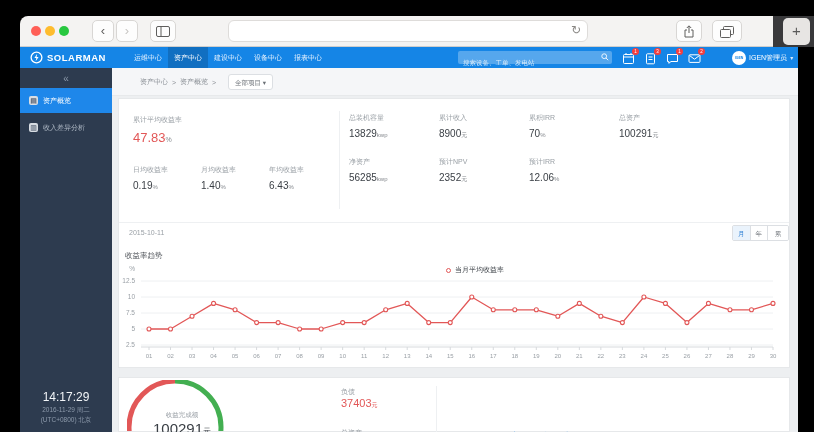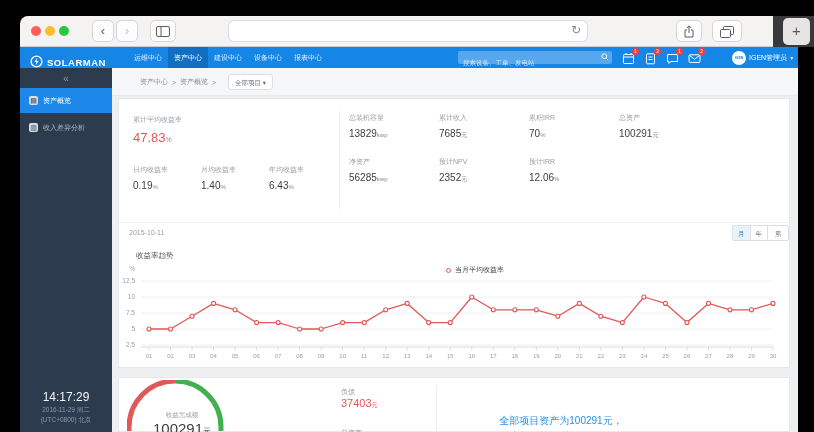--- a/index.html
+++ b/index.html
@@ -29,21 +29,21 @@
   .darkstrip { left:773px; top:16px; width:41px; height:31px; background:#39393b; }
   .newtab { left:10px; top:2px; width:27px; height:27px; background:#e7e5e3;
             border-radius:5px; color:#5a5a5a; font-size:15px; text-align:center;
             line-height:26px; }
 
   
   .content { left:20px; top:47px; width:778px; height:385px; background:#edeff1; }
 
   
   .nav { left:0; top:0; width:778px; height:21px; background:#1585e6; color:#fff; }
-  .brand { left:10px; top:0; height:21px; display:flex; align-items:flex-end; gap:4px; }
+  .brand { left:10px; top:0; height:21px; display:flex; align-items:center; gap:4px; }
   .brand-text { font-size:9.5px; font-weight:bold; letter-spacing:.5px; }
   .menu { left:108px; top:0; height:21px; display:flex; }
   .menu-item { font-size:7px; line-height:21px; padding:0 6px; color:#eaf4ff; }
   .menu-item.active { background:rgba(0,0,0,.16); color:#fff; }
   .nav-search { left:438px; top:4px; width:154px; height:13px;
                 background:rgba(255,255,255,.28); border-radius:2px; }
   .nav-search input { width:130px; height:13px; background:transparent; border:none;
                       outline:none; color:#fff; font-size:6.5px; padding-left:5px; }
   .nav-search input::placeholder { color:rgba(255,255,255,.8); }
   .mag { right:3px; top:2px; }
@@ -96,21 +96,21 @@
   .statgrid { left:230px; top:14px; display:grid; grid-template-columns:repeat(4,90px);
               row-gap:17px; }
   .hline { left:0; top:123px; width:670px; border-top:1px solid #eef0f2; }
   .date-text { left:10px; top:130px; font-size:7px; color:#9aa0a6; }
   .tabgroup { left:613px; top:126px; height:16px; display:flex;
               border:1px solid #dcdfe3; border-radius:2px; overflow:hidden; }
   .tab { font-size:6.5px; color:#6b7076; line-height:15px; text-align:center;
          background:#fff; border-left:1px solid #dcdfe3; padding:0 5px; }
   .tab:first-child { border-left:none; }
   .tab.active { background:#eaf3fc; color:#2b7fd4; }
-  .chart-title { left:17px; top:152px; font-size:7.5px; color:#54585e; }
+  .chart-title { left:6px; top:152px; font-size:7.5px; color:#54585e; }
   .legend { left:276px; top:166px; width:160px; display:flex; justify-content:center;
             align-items:center; gap:4px; font-size:7px; color:#3a3f45; }
   .legend-dot { width:5px; height:5px; border:1.2px solid #e25757; border-radius:50%; }
   #trend-chart { left:0; top:162px; }
 
   
   #donut-chart { left:8px; top:2px; }
   .donut-label { left:8px; top:33px; width:110px; text-align:center; font-size:6.5px;
                  color:#9aa0a6; }
   .donut-value { left:8px; top:42px; width:110px; text-align:center; font-size:15px;
@@ -273,21 +273,21 @@
     </div>
     <div class="abs vdiv1"></div>
 
     <div class="abs statgrid">
       <div>
         <div class="lbl">总装机容量</div>
         <div class="val"><span>13829</span><span class="u">kwp</span></div>
       </div>
       <div>
         <div class="lbl">累计收入</div>
-        <div class="val"><span>7685</span><span class="u">元</span></div>
+        <div class="val"><span>8900</span><span class="u">元</span></div>
       </div>
       <div>
         <div class="lbl">累积IRR</div>
         <div class="val"><span>70</span><span class="u">%</span></div>
       </div>
       <div>
         <div class="lbl">总资产</div>
         <div class="val"><span>100291</span><span class="u">元</span></div>
       </div>
       <div>
@@ -432,16 +432,15 @@
     <div class="abs donut-label">收益完成额</div>
     <div class="abs donut-value">
       <span>100291</span><span class="u">元</span>
     </div>
     <div class="abs lbl liab-label">负债</div>
     <div class="abs liab-value">
       <span>37403</span><span class="u">元</span>
     </div>
     <div class="abs lbl clipped-label">总资产</div>
     <div class="abs vdiv2"></div>
-    <div class="abs blue1">全部项目资产为100291元，</div>
     <div class="abs blue2">全部项目负债为37403元，</div>
   </div>
 </div>
 
 </body></html>

